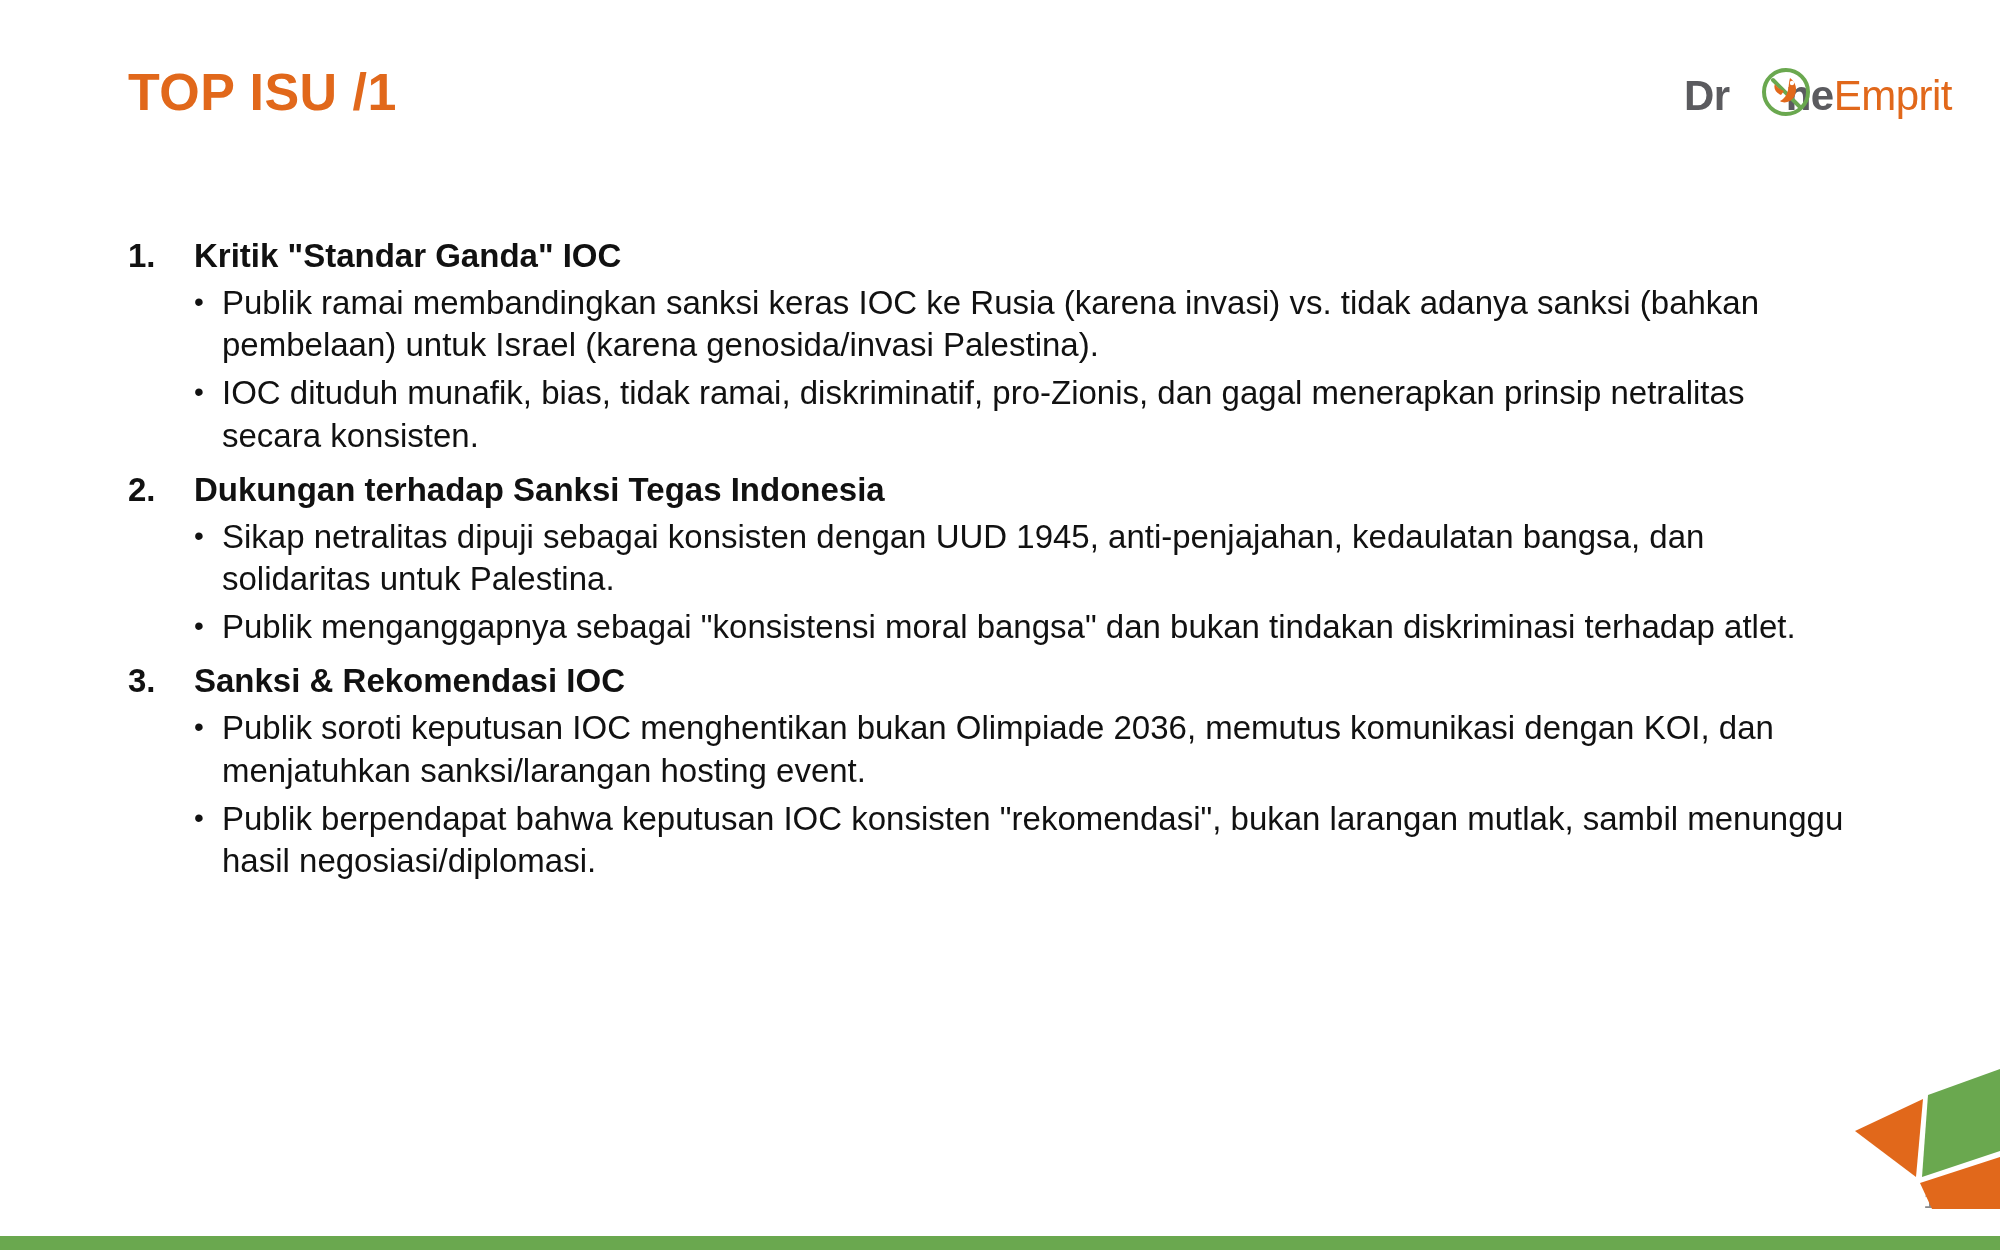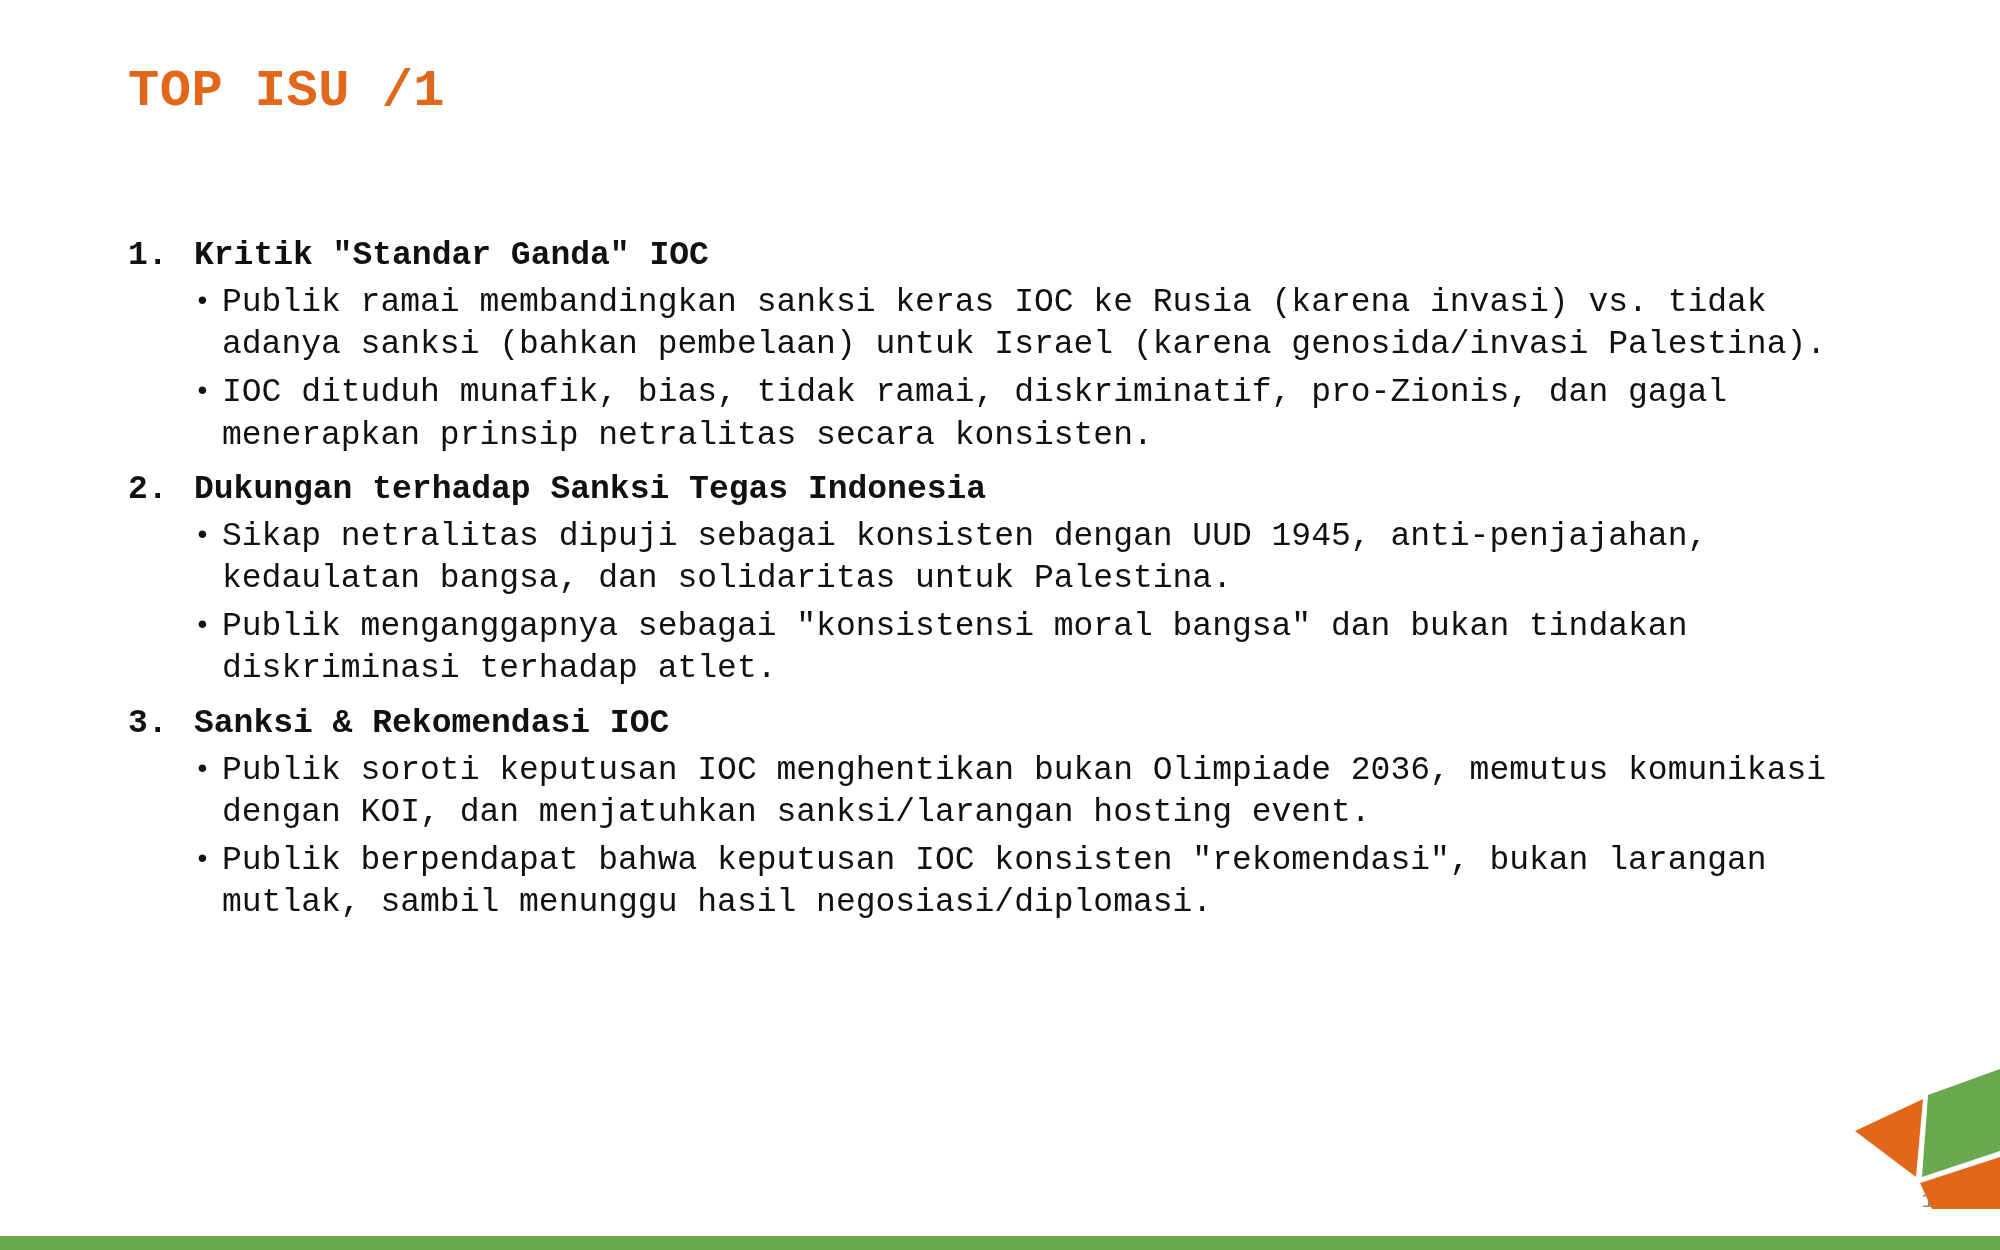--- a/index.html
+++ b/index.html
@@ -13,21 +13,20 @@
     font-family: "Liberation Sans", sans-serif;
     overflow: hidden;
     position: relative;
   }
   .slide {
     position: relative;
     width: 2000px;
     height: 1250px;
     background: #ffffff;
     overflow: hidden;
-    font-family: Liberation Mono, monospace;
   }
   
   .slide-title {
     position: absolute;
     left: 128px;
     top: 62px;
     font-size: 52px;
     font-weight: bold;
     color: #E1681B;
     letter-spacing: 0.5px;
@@ -144,20 +143,23 @@
   }
 </style>
 </head>
 <body>
 
 <div class="slide">
 
   <div class="slide-title">TOP ISU /1</div>
 
   <div class="logo">
+    <div class="logo-text">
+      <span>Dr</span><span style="display:inline-block;width:56px;"></span><span>ne</span><span class="emprit">Emprit</span>
+    </div>
     <svg class="logo-mark" viewBox="0 0 54 54">
       <circle cx="27" cy="27" r="22" fill="none" stroke="#6AA84F" stroke-width="4"></circle>
       <path d="M14 15 L40 41" stroke="#6AA84F" stroke-width="4" stroke-linecap="round"></path>
       <path d="M31 13 C37 17 39 25 35 32 C32 37 25 39 21 36 C25 34 28 30 29 25 C30 20 30 16 31 13 Z" fill="#E1681B"></path>
       <path d="M22 30 C17 28 14 23 16 19 C18 22 21 25 25 26 Z" fill="#E1681B"></path>
       <circle cx="33" cy="18" r="2.2" fill="#ffffff"></circle>
     </svg>
   </div>
 
   <div class="content">

